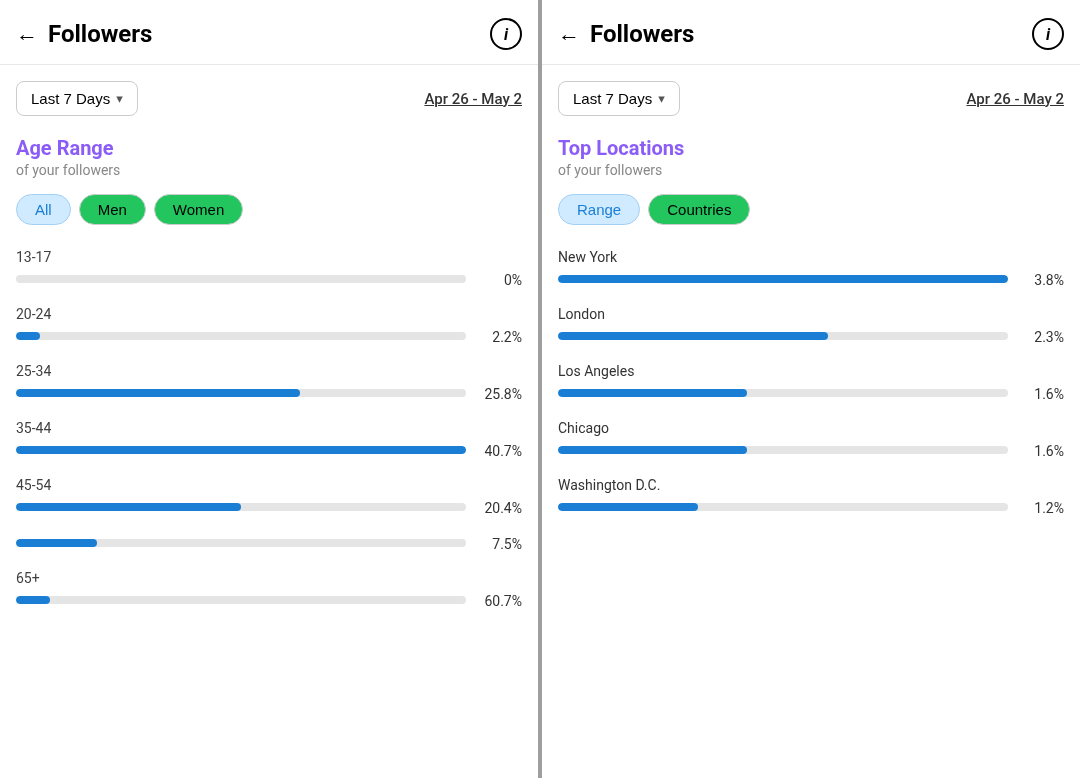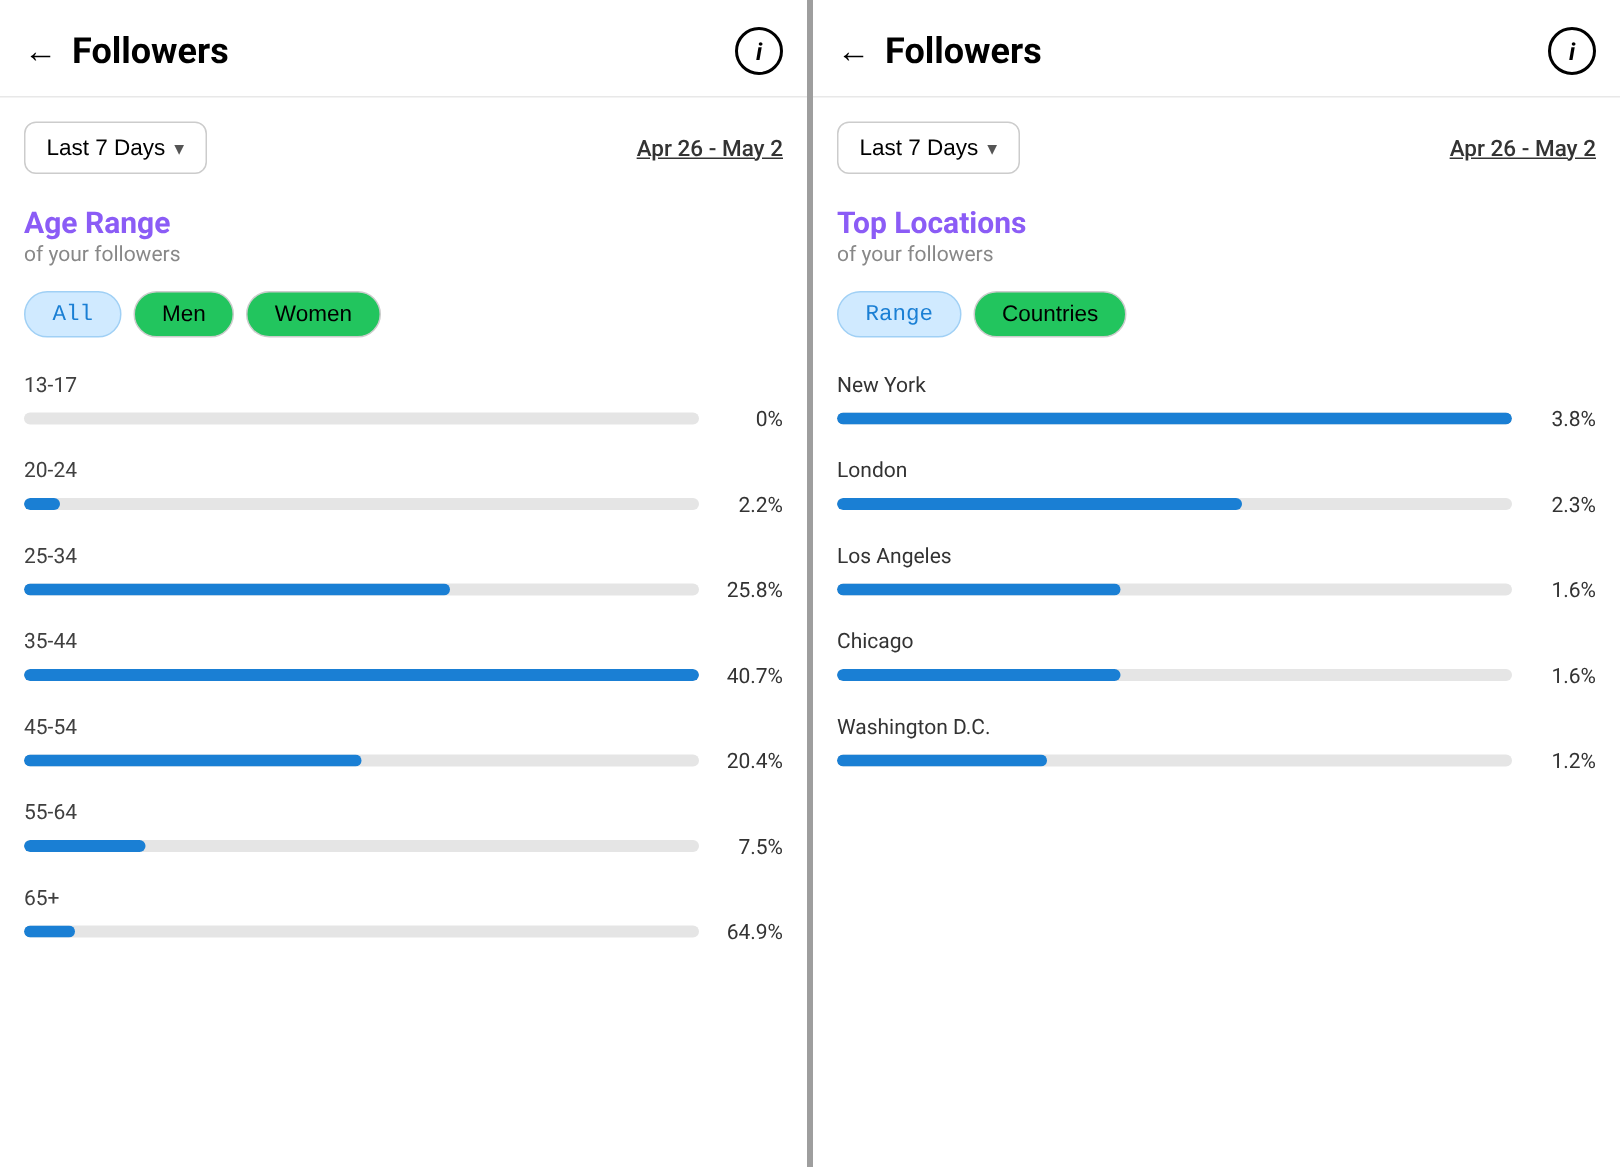--- a/index.html
+++ b/index.html
@@ -115,21 +115,20 @@
       font-size: 15px;
       font-weight: 500;
       background: #22c55e;
       cursor: pointer;
       color: #000;
     }
     .tab.active {
       background: #d0eaff;
       border-color: #a0d0f5;
       color: #1a7fd4;
-      font-family: Liberation Mono, monospace;
     }
     .bar-row {
       margin-bottom: 18px;
     }
     .bar-label {
       font-size: 14px;
       color: #404040;
       margin-bottom: 5px;
     }
     .bar-track {
@@ -244,39 +243,38 @@
     <div class="bar-container">
       <div class="bar-track-wrap">
         <div class="bar-track">
           <div class="bar-fill" style="width:50%"></div>
         </div>
       </div>
       <span class="bar-pct" style="min-width:48px">20.4%</span>
     </div>
   </div>
         <div class="bar-row">
-    <div class="bar-label">55-64</div>
     <div class="bar-container">
       <div class="bar-track-wrap">
         <div class="bar-track">
           <div class="bar-fill" style="width:18%"></div>
         </div>
       </div>
       <span class="bar-pct" style="min-width:48px">7.5%</span>
     </div>
   </div>
         <div class="bar-row">
     <div class="bar-label">65+</div>
     <div class="bar-container">
       <div class="bar-track-wrap">
         <div class="bar-track">
           <div class="bar-fill" style="width:7.6%"></div>
         </div>
       </div>
-      <span class="bar-pct" style="min-width:48px">64.9%</span>
+      <span class="bar-pct" style="min-width:48px">60.7%</span>
     </div>
   </div>
       </div>
   </div>
 </div>
 
 <div class="divider"></div>
 
 <div class="panel">
   <div class="header">

